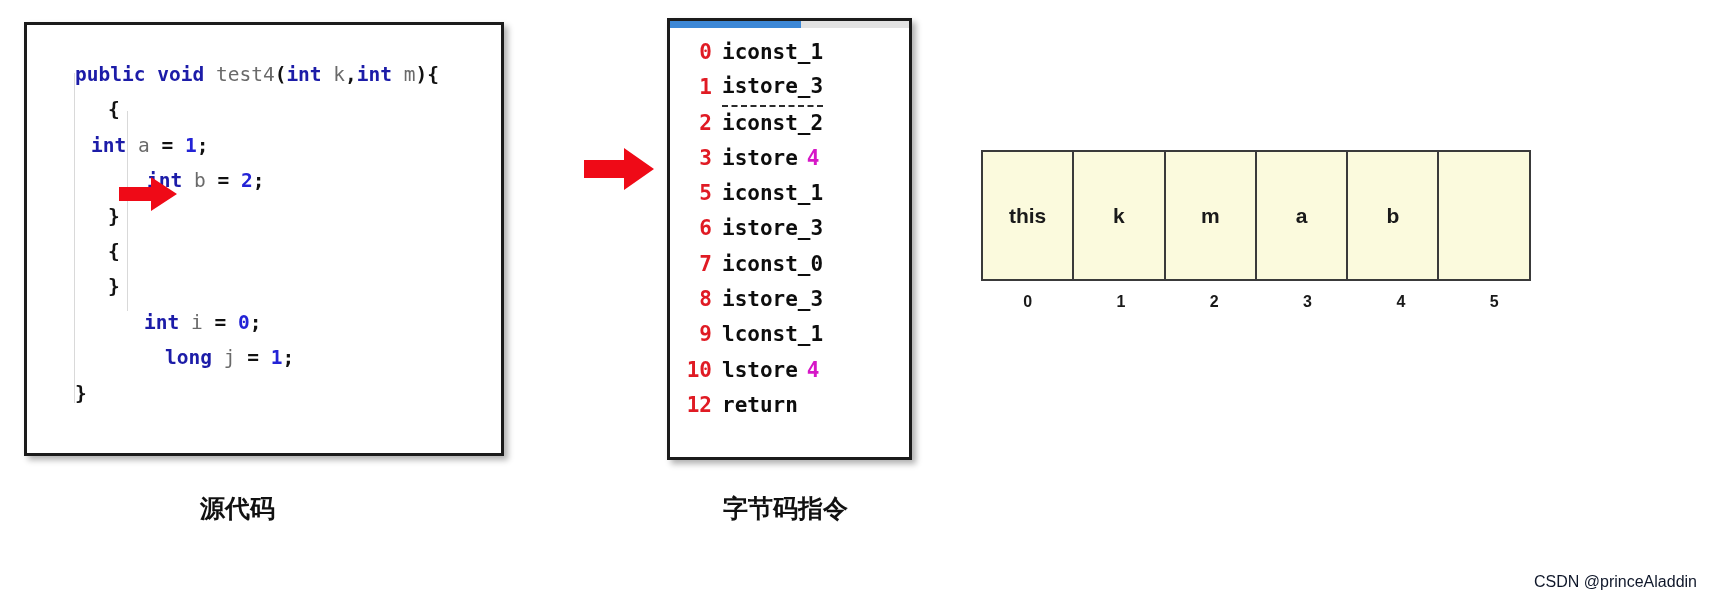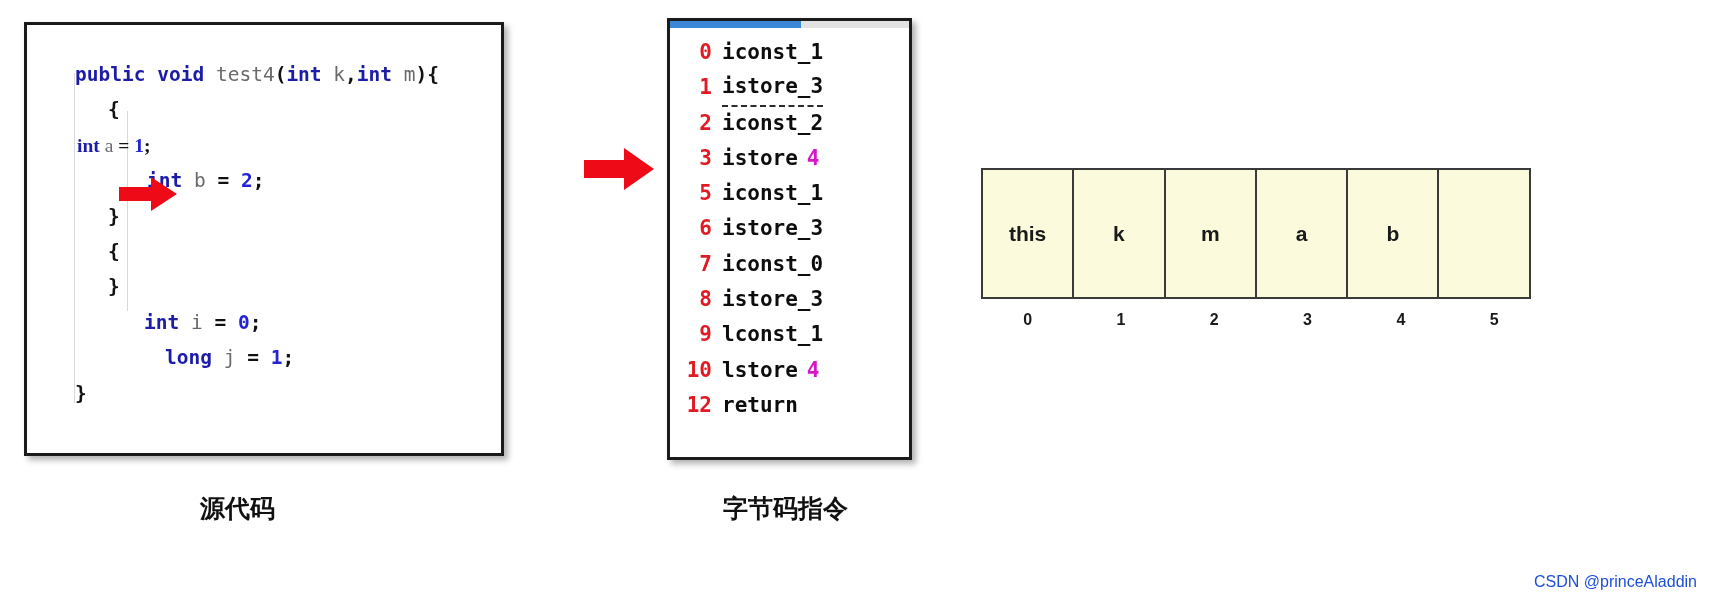--- a/index.html
+++ b/index.html
@@ -152,21 +152,21 @@
   }
   .bc-line.dashed-under .bc-op {
     border-bottom: 2px dashed #2b2b2b;
     padding-bottom: 1px;
   }
 
   
   #slot-table-wrap {
     position: absolute;
     left: 981px;
-    top: 168px;
+    top: 150px;
     width: 560px;
   }
   #slot-table {
     display: flex;
     height: 131px;
   }
   .slot-cell {
     width: 93.3px;
     height: 131px;
     background: #fbfadd;
@@ -207,34 +207,34 @@
   #caption-source   { left: 200px; top: 492px; }
   #caption-bytecode { left: 723px; top: 492px; }
 
   
   #watermark {
     position: absolute;
     right: 14px;
     bottom: 10px;
     font-family: "Liberation Sans", sans-serif;
     font-size: 16px;
-    color: #1d4ed8;
+    color: #0f172a;
     white-space: nowrap;
   }
 </style>
 </head>
 <body>
 
 <div id="source-panel">
   <div class="code-gutter-line"></div>
   <div class="code-gutter-line2"></div>
   <div id="code-lines">
       <div class="code-line" style="padding-left: 48px;"><span class="kw">public</span><span class="pun"> </span><span class="kw">void</span><span class="pun"> </span><span class="id">test4</span><span class="pun">(</span><span class="kw">int</span><span class="pun"> </span><span class="id">k</span><span class="pun">,</span><span class="kw">int</span><span class="pun"> </span><span class="id">m</span><span class="pun">)</span><span class="brc">{</span></div>
       <div class="code-line" style="padding-left: 81px;"><span class="brc">{</span></div>
-      <div class="code-line" style="padding-left: 50px; font-family: Liberation Serif, serif;"><span class="kw">int</span><span class="pun"> </span><span class="id">a</span><span class="pun"> </span><span class="pun">=</span><span class="pun"> </span><span class="num">1</span><span class="pun">;</span></div>
+      <div class="code-line" style="padding-left: 64px;"><span class="kw">int</span><span class="pun"> </span><span class="id">a</span><span class="pun"> </span><span class="pun">=</span><span class="pun"> </span><span class="num">1</span><span class="pun">;</span></div>
       <div class="code-line" style="padding-left: 120px;"><span class="kw">int</span><span class="pun"> </span><span class="id">b</span><span class="pun"> </span><span class="pun">=</span><span class="pun"> </span><span class="num">2</span><span class="pun">;</span></div>
       <div class="code-line" style="padding-left: 81px;"><span class="brc">}</span></div>
       <div class="code-line" style="padding-left: 81px;"><span class="brc">{</span></div>
       <div class="code-line" style="padding-left: 81px;"><span class="brc">}</span></div>
       <div class="code-line" style="padding-left: 117px;"><span class="kw">int</span><span class="pun"> </span><span class="id">i</span><span class="pun"> </span><span class="pun">=</span><span class="pun"> </span><span class="num">0</span><span class="pun">;</span></div>
       <div class="code-line" style="padding-left: 96px; margin-left: 42px;"><span class="kw">long</span><span class="pun"> </span><span class="id">j</span><span class="pun"> </span><span class="pun">=</span><span class="pun"> </span><span class="num">1</span><span class="pun">;</span></div>
       <div class="code-line" style="padding-left: 48px;"><span class="brc">}</span></div>
     </div>
 
   <svg id="code-arrow" viewBox="0 0 58 34">

